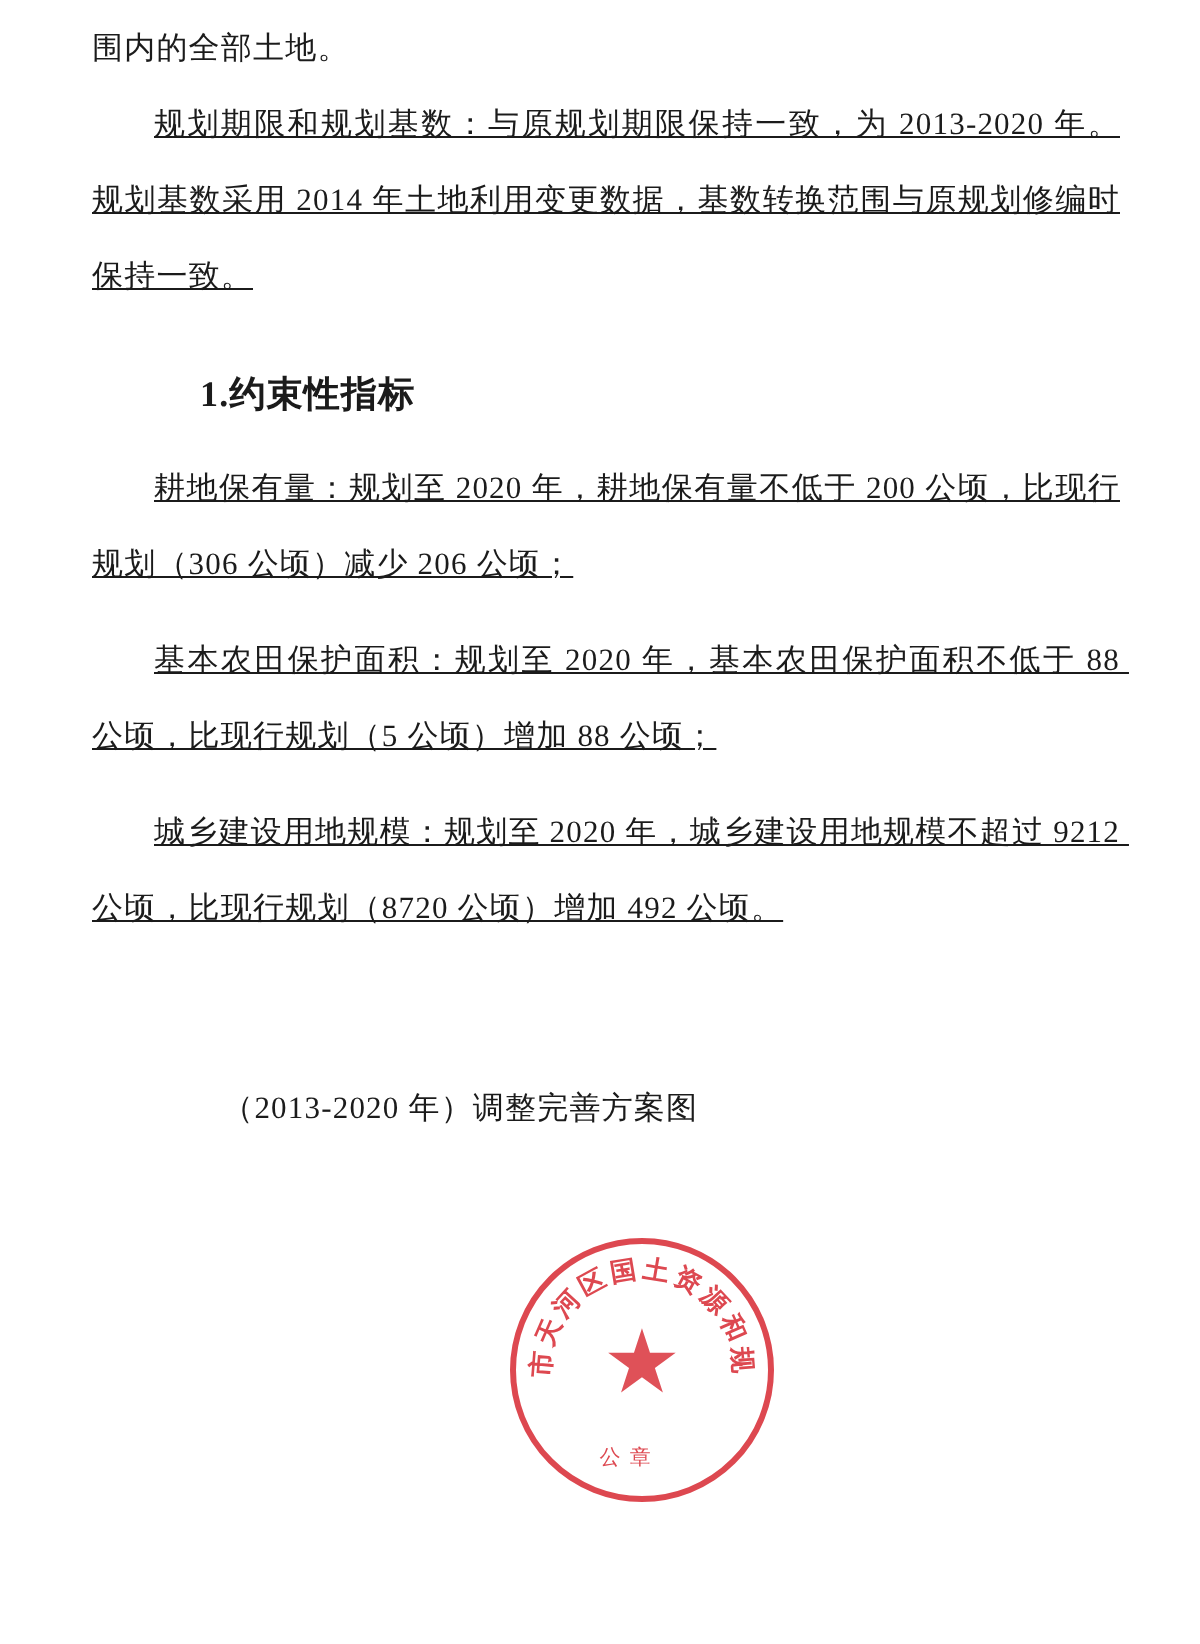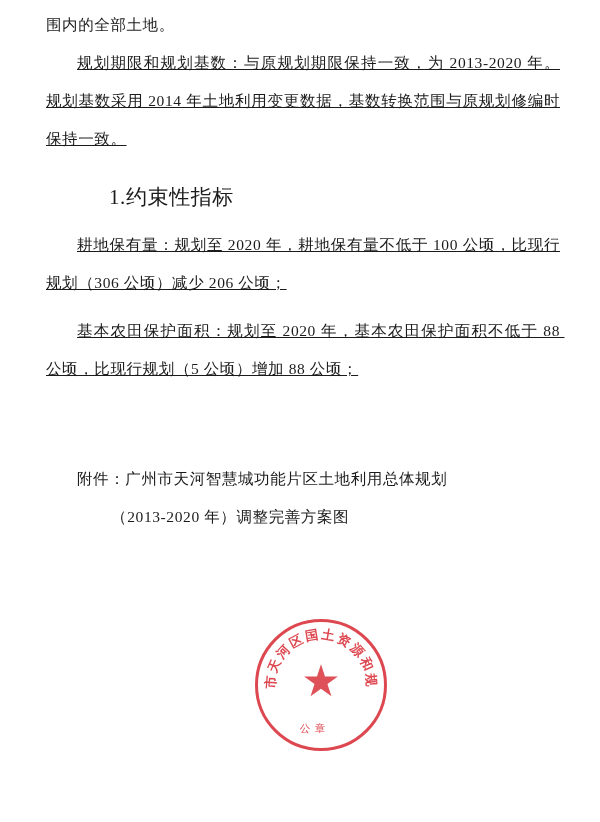--- a/index.html
+++ b/index.html
@@ -39,26 +39,26 @@
   }
   .heading {
     font-size: 15.5px;
     line-height: 38px;
     letter-spacing: 0.6px;
     text-indent: 2em;
     margin: 0;
     font-weight: 600;
   }
   .sub-heading {
-    font-size: 21px;
+    font-size: 18px;
     line-height: 38px;
     letter-spacing: 0.6px;
     text-indent: 3em;
     margin: 0;
-    font-weight: 400;
+    font-weight: 700;
   }
   .gap-small { height: 10px; }
   .gap-mid { height: 16px; }
   .gap-large { height: 26px; }
 
   .attachment {
     font-size: 15.5px;
     line-height: 38px;
     letter-spacing: 0.6px;
     text-indent: 2em;
@@ -121,41 +121,41 @@
 
   <div class="gap-small"></div>
 
 
   <div class="gap-small"></div>
 
   <p class="sub-heading">1.约束性指标</p>
 
   <div class="gap-small"></div>
 
-  <p class="para indent2">耕地保有量：规划至 2020 年，耕地保有量不低于 100 公顷，比现行规划（306 公顷）减少 206 公顷；</p>
+  <p class="para indent2">耕地保有量：规划至 2020 年，耕地保有量不低于 200 公顷，比现行规划（306 公顷）减少 206 公顷；</p>
 
   <div class="gap-small"></div>
 
   <p class="para indent2">基本农田保护面积：规划至 2020 年，基本农田保护面积不低于 88 公顷，比现行规划（5 公顷）增加 88 公顷；</p>
 
   <div class="gap-small"></div>
 
+  <p class="para indent2">城乡建设用地规模：规划至 2020 年，城乡建设用地规模不超过 9212 公顷，比现行规划（8720 公顷）增加 492 公顷。</p>
 
   <div class="gap-small"></div>
 
 
   <div class="gap-small"></div>
 
 
   <div class="gap-mid"></div>
 
 
   <div class="gap-large"></div>
 
-  <p class="attachment">附件：广州市天河智慧城功能片区土地利用总体规划</p>
   <p class="attachment-line2">（2013-2020 年）调整完善方案图</p>
 
   <div class="seal">
     <svg width="132" height="132" viewBox="0 0 132 132" aria-hidden="true">
       <defs>
         <path id="arcpath" d="M 20,66 A 46,46 0 0 1 112,66" fill="none"></path>
       </defs>
       <text font-size="13" fill="#d6202a" font-family="Liberation Serif, serif" font-weight="bold" letter-spacing="2.2">
         <textPath href="#arcpath" startOffset="50%" text-anchor="middle">广州市天河区国土资源和规划局</textPath>
       </text>

